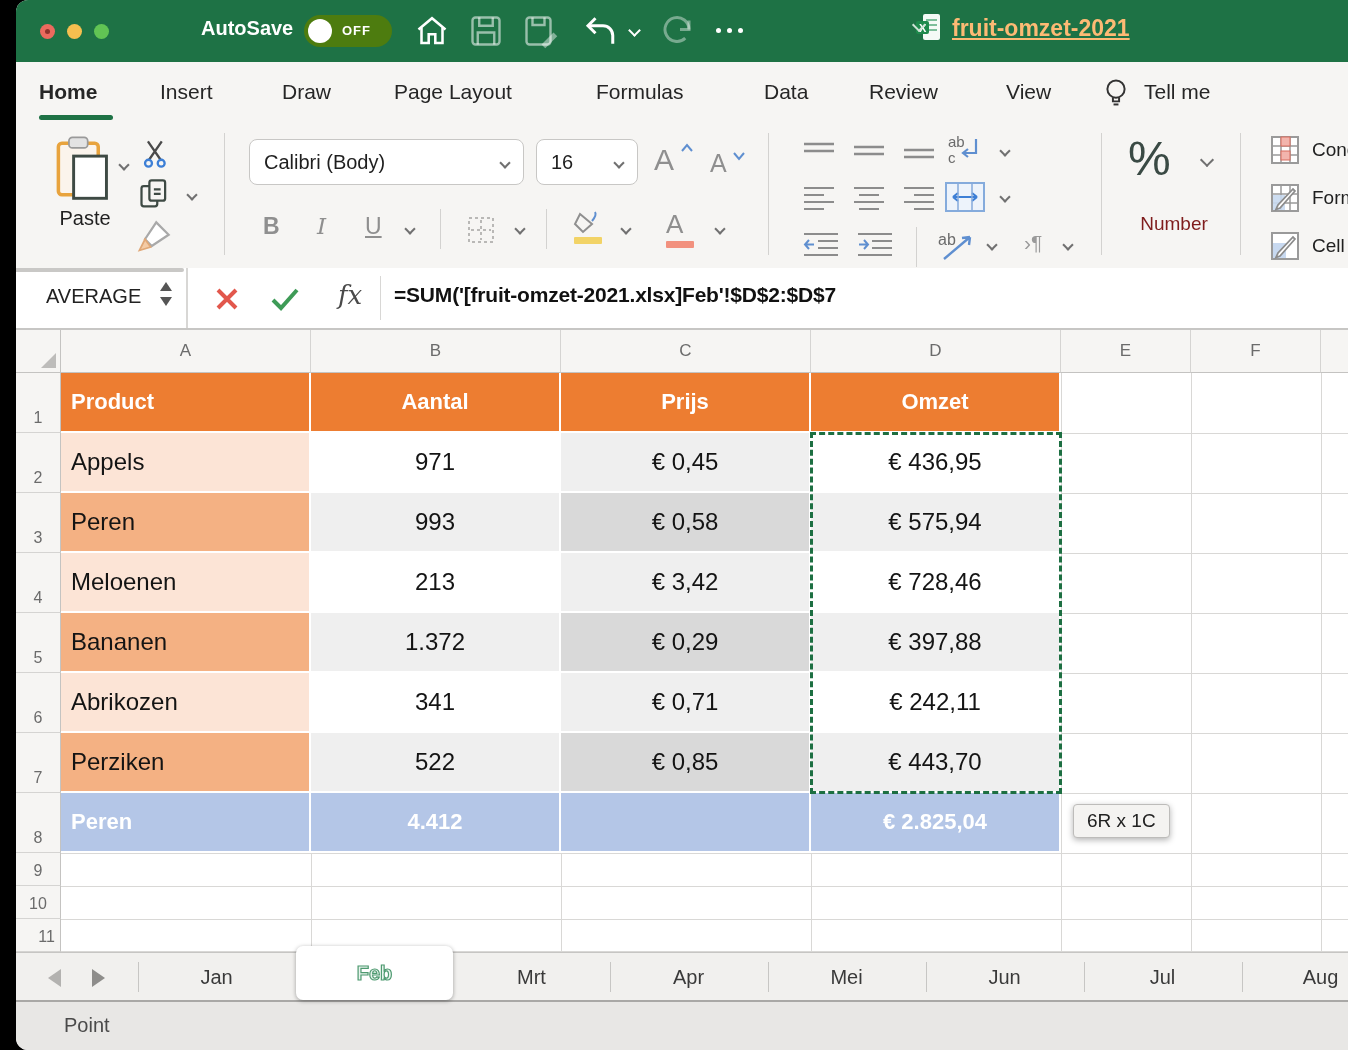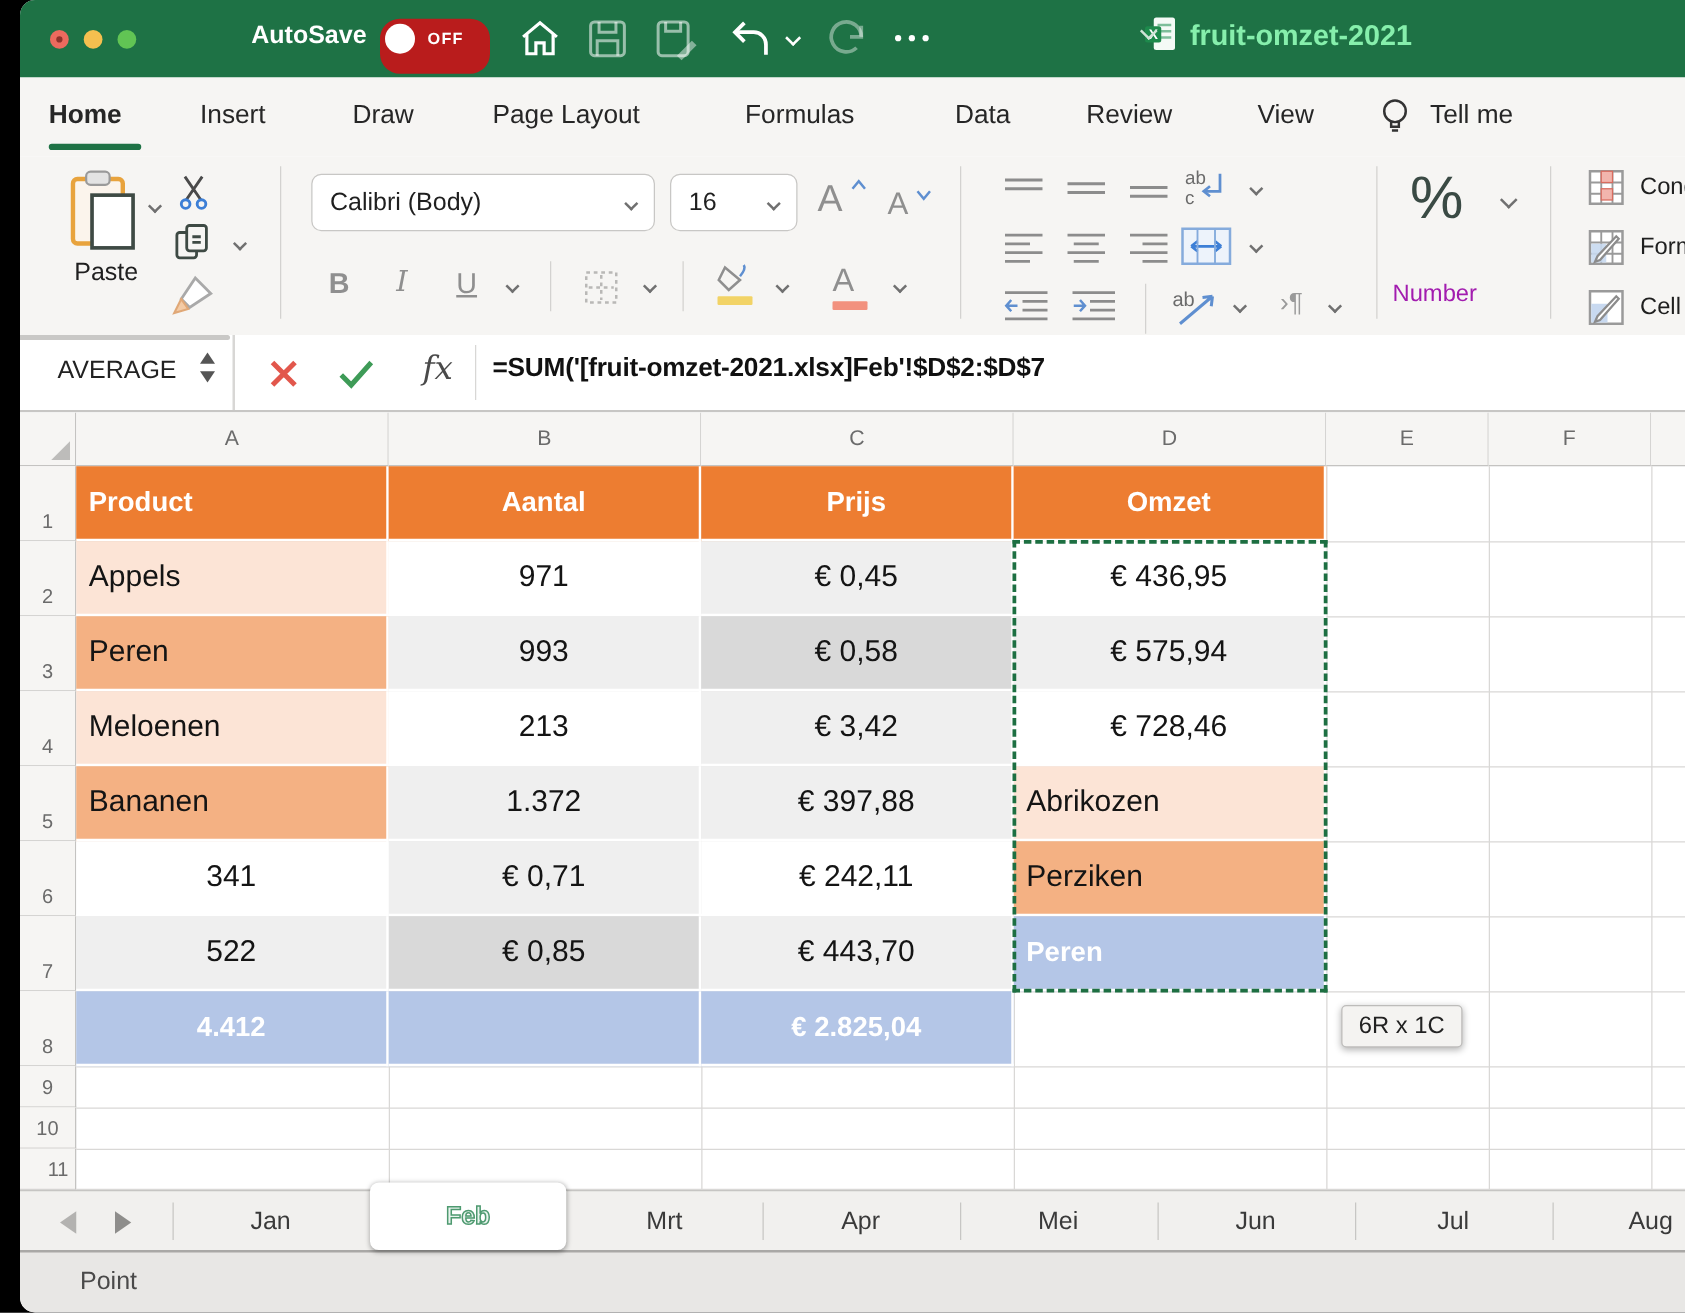--- a/index.html
+++ b/index.html
@@ -6,29 +6,29 @@
   html,body { width:1348px; height:1050px; background:#000; font-family:"Liberation Sans", sans-serif; }
   .window { position:absolute; inset:0; width:1348px; height:1050px; border-radius:12px; overflow:hidden; background:#fff;margin-left:16px; }
 
   
   .titlebar { position:absolute; left:0; top:0; width:100%; height:62px; background:#1E7245; }
   .tl { position:absolute; top:24px; width:15px; height:15px; border-radius:50%; }
   .tl.red{ left:24px; background:#EC6A5E; } .tl.red::after{content:""; position:absolute; left:5px; top:5px; width:5px;height:5px;border-radius:50%;background:#90322b;}
   .tl.yel{ left:51px; background:#F5BF4F; }
   .tl.grn{ left:78px; background:#61C454; }
   .autosave-lbl { position:absolute; left:185px; top:17px; color:#fff; font-size:20px; font-weight:600; }
-  .toggle { position:absolute; left:288px; top:15px; width:88px; height:44px; border-radius:16px; background:#b91c1c; }
+  .toggle { position:absolute; left:288px; top:15px; width:88px; height:32px; border-radius:16px; background:#4d7c0f; }
   .toggle .knob { position:absolute; left:4px; top:4px; width:24px; height:24px; border-radius:50%; background:#fff; }
   .toggle .state { position:absolute; left:38px; top:8px; color:#fff; font-size:13px; font-weight:700; letter-spacing:1px; }
   .tb-ic { position:absolute; top:13px; width:36px; height:36px; }
   .tb-chv { position:absolute; width:9px; height:9px; border-right:2px solid #fff; border-bottom:2px solid #fff; transform:rotate(45deg); }
   .dots { position:absolute; left:700px; top:28px; display:flex; gap:6px; }
   .dots i { width:5px; height:5px; border-radius:50%; background:#fff; }
   .doc-title { position:absolute; left:898px; top:12px; display:flex; align-items:center; gap:10px; }
-  .doc-title .fname { color:#86efac; font-size:23px; font-weight:700; }
+  .doc-title .fname { color:#fdba74; font-size:23px; font-weight:700;text-decoration:underline; }
   .doc-title .chv { width:10px; height:10px; border-right:2.5px solid #cfe3d6; border-bottom:2.5px solid #cfe3d6; transform:rotate(45deg); margin-top:-6px; }
 
   
   .ribtabs { position:absolute; left:0; top:62px; width:100%; height:63px; background:#F6F5F3; }
   .ribtabs span { position:absolute; top:18px; font-size:21px; color:#262626; }
   .rt-home { font-weight:700; }
   .home-underline { position:absolute; left:23px; top:53px; width:74px; height:5px; border-radius:3px; background:#1E7245; }
   .bulb { position:absolute; left:1086px; top:16px; }
 
   
@@ -38,21 +38,21 @@
   .chv { position:absolute; width:8px; height:8px; border-right:2px solid #707070; border-bottom:2px solid #707070; transform:rotate(45deg); }
   .glabel { position:absolute; font-size:20px; color:#1f1f1f; }
   .gray-letter { position:absolute; font-size:24px; color:#8F8F8F; }
   .inputbox { position:absolute; height:46px; background:#fff; border:1px solid #C8C7C5; border-radius:8px; display:flex; align-items:center; padding-left:14px; font-size:20px; color:#1f1f1f; }
   .inputbox .chv { position:absolute; right:14px; top:19px; }
   .fmt-letter { position:absolute; font-size:23px; color:#8F8F8F; font-weight:700; }
   .colorbar { position:absolute; width:28px; height:7px; border-radius:1px; }
   .stylerow { position:absolute; left:1254px; display:flex; align-items:center; gap:12px; }
   .stylerow .slabel { font-size:19px; color:#1f1f1f; white-space:nowrap; }
   .pct { position:absolute; left:1112px; top:6px; font-size:48px; color:#3A4A44; font-weight:400; }
-  .numlbl { position:absolute; left:1098px; top:100px; width:120px; text-align:left; font-size:19px; color:#a21caf; }
+  .numlbl { position:absolute; left:1098px; top:88px; width:120px; text-align:center; font-size:19px; color:#7f1d1d; }
 
   
   .fbar { position:absolute; left:0; top:268px; width:100%; height:62px; background:#fff; border-bottom:2px solid #C7C6C4; }
   .fbar .nbtop { position:absolute; left:0; top:0; width:168px; height:4px; background:#C9C8C6; border-radius:0 3px 3px 0; }
   .namebox { position:absolute; left:0; top:0; width:172px; height:60px; border-right:2px solid #D8D7D5; }
   .namebox .nbtext { position:absolute; left:30px; top:17px; font-size:20px; color:#222; }
   .spin { position:absolute; left:144px; top:14px; display:flex; flex-direction:column; gap:6px; }
   .spin .up { width:0;height:0;border-left:6px solid transparent;border-right:6px solid transparent;border-bottom:9px solid #555; }
   .spin .dn { width:0;height:0;border-left:6px solid transparent;border-right:6px solid transparent;border-top:9px solid #555; }
   .fx { position:absolute; left:322px; top:12px; font-family:"DejaVu Serif", serif; font-style:italic; font-size:26px; color:#4a4a4a; }
@@ -425,20 +425,21 @@
       <div class="tc cD">€ 0,58</div>
       <div class="tc bD">€ 575,94</div>
 
       <div class="tc left aL">Meloenen</div>
       <div class="tc bL">213</div>
       <div class="tc cL">€ 3,42</div>
       <div class="tc bL">€ 728,46</div>
 
       <div class="tc left aD">Bananen</div>
       <div class="tc bD">1.372</div>
+      <div class="tc cD">€ 0,29</div>
       <div class="tc bD">€ 397,88</div>
 
       <div class="tc left aL">Abrikozen</div>
       <div class="tc bL">341</div>
       <div class="tc cL">€ 0,71</div>
       <div class="tc bL">€ 242,11</div>
 
       <div class="tc left aD">Perziken</div>
       <div class="tc bD">522</div>
       <div class="tc cD">€ 0,85</div>

